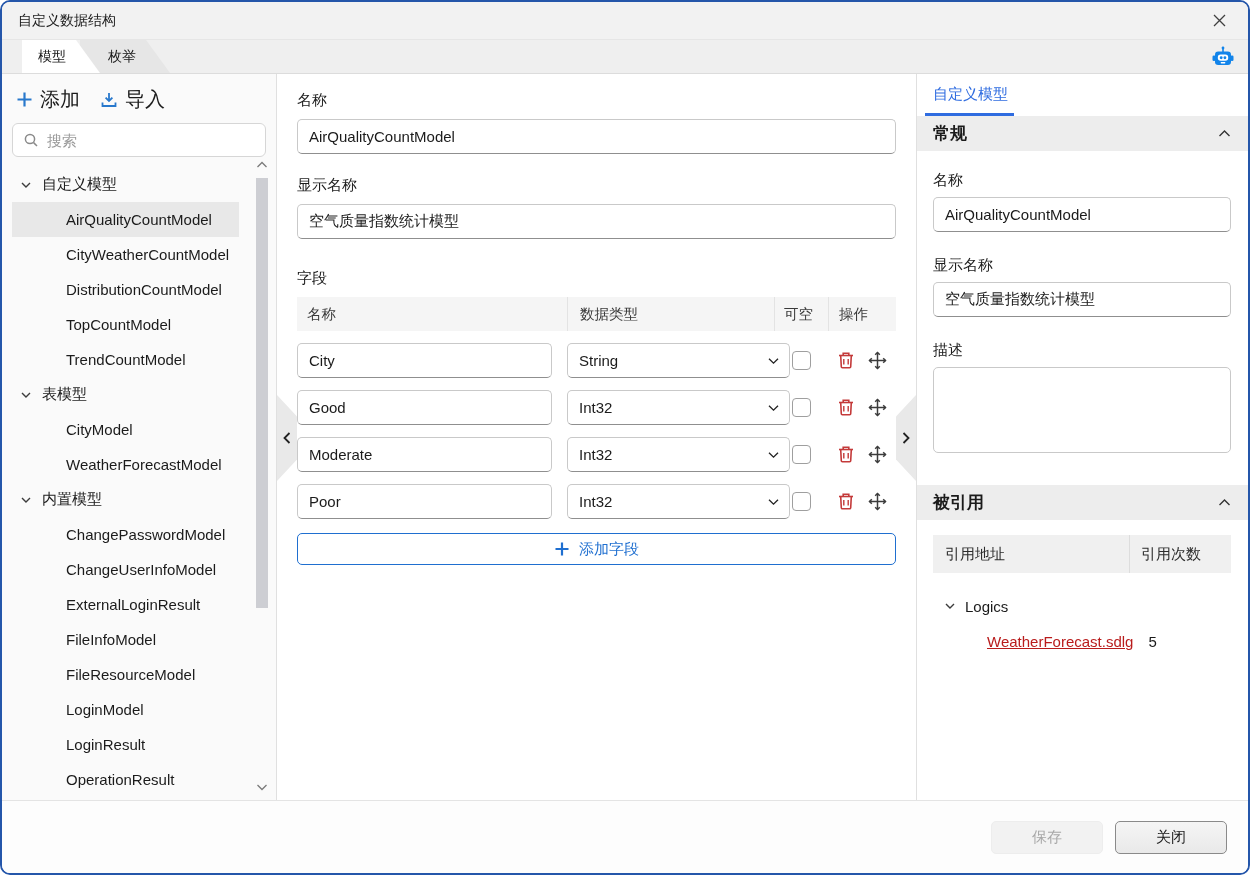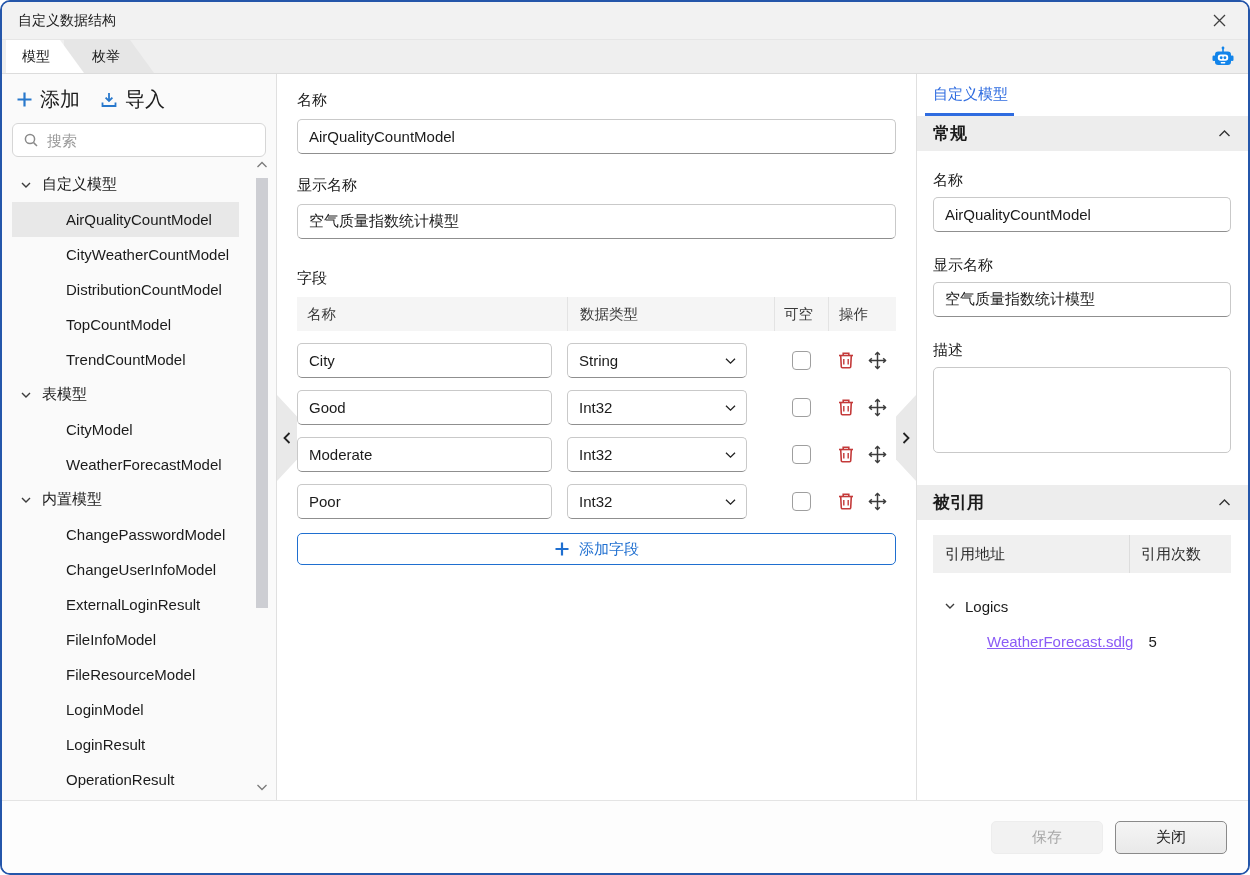--- a/index.html
+++ b/index.html
@@ -21,21 +21,21 @@
     border-bottom:1px solid #e6e6e6; font-size:14px;
   }
   .titlebar .close{
     margin-left:auto; width:26px; height:26px;
     display:flex; align-items:center; justify-content:center; cursor:pointer;
   }
   
   .tabstrip{
     height:34px; flex:0 0 34px; background:#efefef;
     border-bottom:1px solid #dcdcdc;
-    display:flex; align-items:stretch; position:relative; padding-left:4px;
+    display:flex; align-items:stretch; position:relative; padding-left:20px;
   }
   .tab{
     display:flex; align-items:center;
     padding:0 34px 0 16px; font-size:14px;
     clip-path:polygon(0 0, calc(100% - 24px) 0, 100% 100%, 0 100%);
     filter:drop-shadow(1px 0 0 #cccccc);
   }
   .tab.inactive{ background:#e6e6e6; margin-left:-20px; z-index:1; padding-left:28px;}
   .tab.active{ background:#ffffff; z-index:2; }
   .robot-btn{
@@ -95,21 +95,21 @@
   }
   .col-name{ width:270px; padding-left:10px; }
   .col-type{ width:207px; padding-left:12px; border-left:1px solid #e3e3e3; align-self:stretch; display:flex; align-items:center;}
   .col-null{ width:54px;  padding-left:9px;  border-left:1px solid #e3e3e3; align-self:stretch; display:flex; align-items:center;}
   .col-ops{  flex:1;      padding-left:10px; border-left:1px solid #e3e3e3; align-self:stretch; display:flex; align-items:center;}
   .frow{ display:flex; align-items:center; margin-top:12px; }
   .frow .cell-name{ width:270px; }
   .frow .cell-name .ti{ width:255px; }
   .frow .cell-type{ width:207px; }
   .selectbox{
-    width:180px; height:35px; border:1px solid #c9c9c9; border-bottom-color:#8f8f8f;
+    width:223px; height:35px; border:1px solid #c9c9c9; border-bottom-color:#8f8f8f;
     border-radius:5px; background:#fff; display:flex; align-items:center;
     padding:0 10px 0 11px; font-size:15px; cursor:pointer;
   }
   .selectbox .sel-chevron{ margin-left:auto; display:flex; }
   .frow .cell-null{ width:54px; display:flex; justify-content:center; }
   .checkbox{
     appearance:none; width:19px; height:19px; border:1px solid #9f9f9f;
     border-radius:4px; background:#fff; cursor:pointer; margin:0;
   }
   .frow .cell-ops{ flex:1; display:flex; align-items:center; gap:13px; padding-left:9px; }
@@ -144,21 +144,21 @@
   }
   .ref-table-header{
     margin:15px 17px 0 16px; height:38px; background:#f0f0f0;
     display:flex; align-items:center; font-size:15px; color:#2c2c2c;
   }
   .ref-col-addr{ flex:1; padding-left:12px; }
   .ref-col-count{ width:102px; padding-left:11px; border-left:1px solid #ddd; align-self:stretch; display:flex; align-items:center; }
   .ref-tree{ margin-top:16px; font-size:15px; }
   .ref-group{ display:flex; align-items:center; gap:9px; padding-left:27px; height:34px; cursor:pointer; }
   .ref-item{ display:flex; align-items:center; padding-left:70px; height:36px; }
-  .ref-link{ color:#8b5cf6; text-decoration:underline; cursor:pointer; }
+  .ref-link{ color:#b91c1c; text-decoration:underline; cursor:pointer; }
   .ref-count{ margin-left:15px; }
   
   .bottombar{
     flex:0 0 73px; border-top:1px solid #e4e4e4; background:#fdfdfd;
     display:flex; align-items:center; justify-content:flex-end; gap:12px;
     padding-right:21px;
   }
   .btn{
     width:112px; height:33px; border-radius:5px; font-size:15px; font-family:inherit;
     display:flex; align-items:center; justify-content:center; cursor:pointer;

